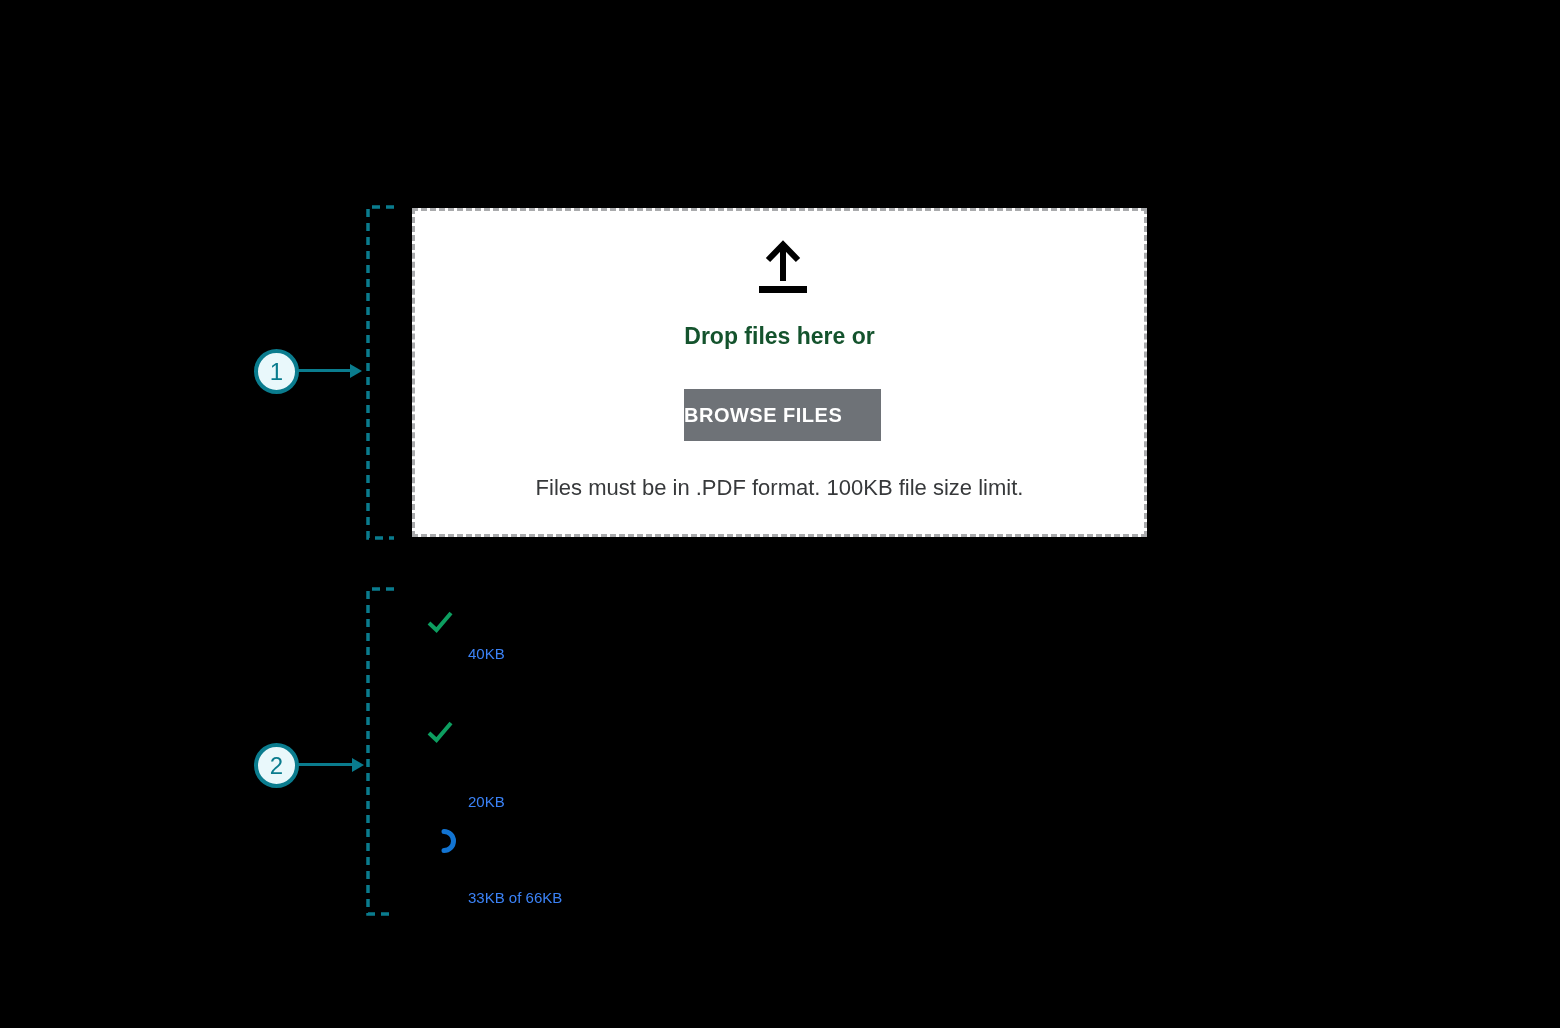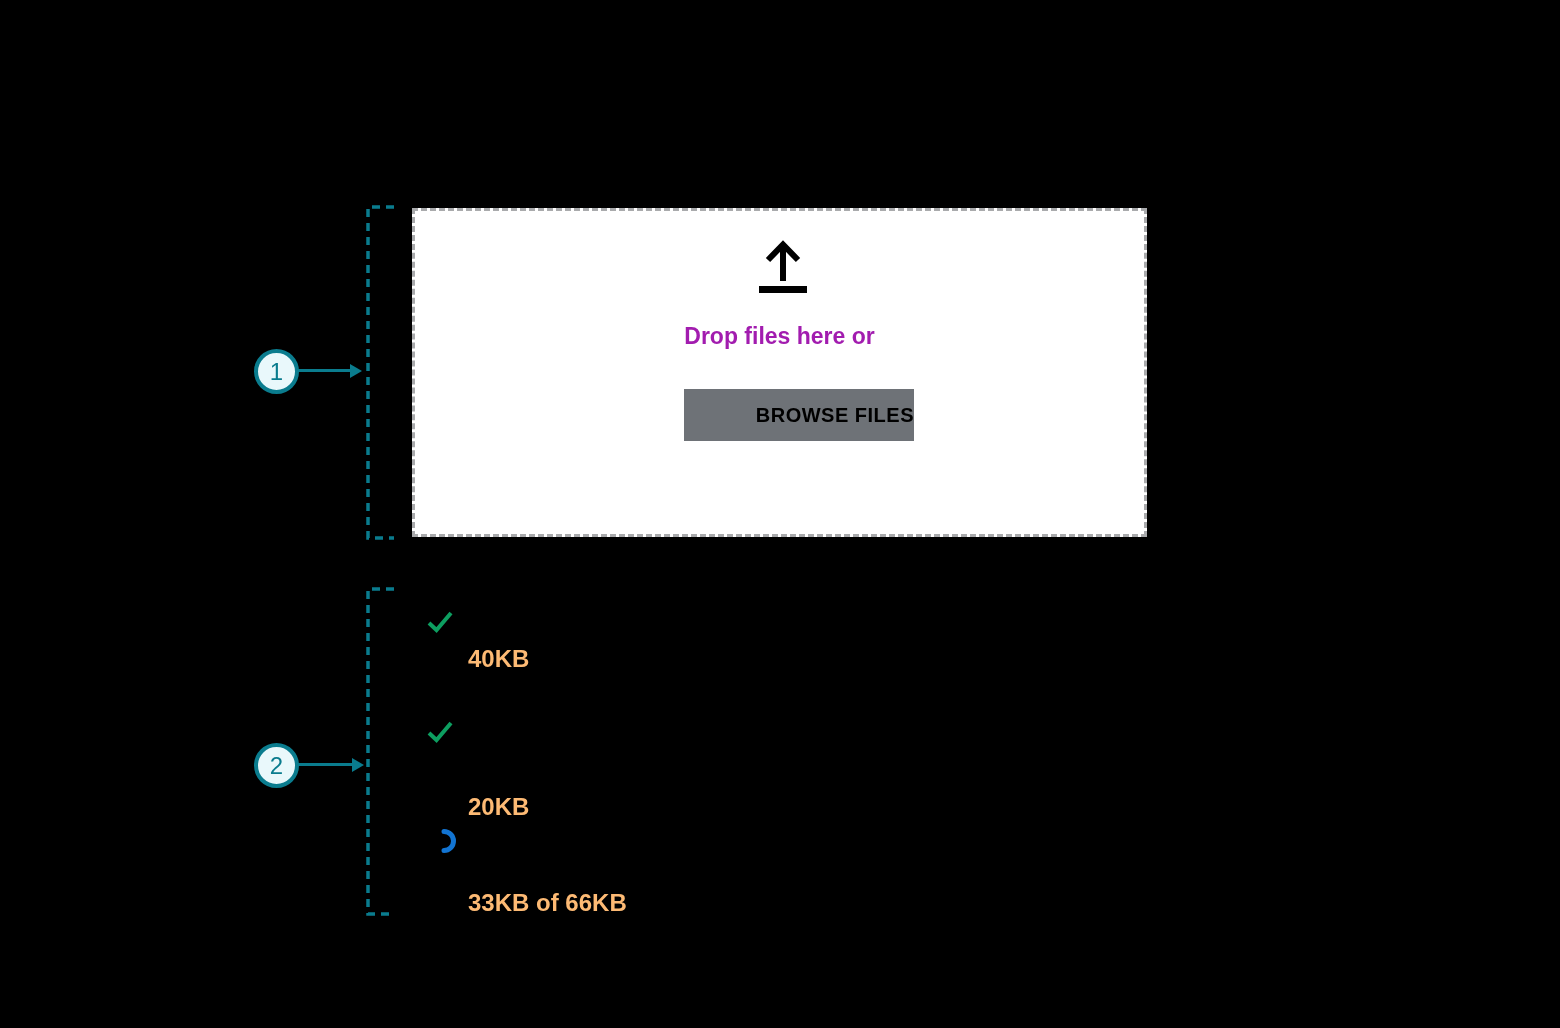--- a/index.html
+++ b/index.html
@@ -59,59 +59,59 @@
     position: absolute;
     left: 344px;
     top: 28px;
   }
   .dz-heading {
     position: absolute;
     left: 0;
     top: 112px;
     width: 100%;
     text-align: center;
-    color: #a21caf;
+    color: #14532d;
     font-size: 23px;
     font-weight: 700;
   }
   .browse-btn {
     position: absolute;
     left: 269px;
     top: 178px;
-    width: 230px;
+    width: 197px;
     height: 52px;
     background: #6E7277;
     border: none;
-    color: #000000;
+    color: #ffffff;
     font-family: "Liberation Sans", sans-serif;
     font-size: 20px;
     font-weight: 600;
     letter-spacing: 0.5px;
-    text-align: right;
+    text-align: left;
     line-height: 52px;
     padding: 0;
     cursor: pointer;
   }
   .dz-note {
     position: absolute;
     left: 0;
     top: 264px;
     width: 100%;
     text-align: center;
     color: #37393B;
     font-size: 22px;
     font-weight: 400;
   }
 
   
   .file-size-label {
     position: absolute;
-    color: #fdba74;
-    font-size: 24px;
-    font-weight: 700;
+    color: #3b82f6;
+    font-size: 15px;
+    font-weight: 400;
     white-space: nowrap;
   }
 </style>
 </head>
 <body>
 
 <div class="callout-badge" style="left:254px; top:349px;">
   <span>1</span>
 </div>
 <div class="arrow-shaft" style="left:298px; top:369px; width:52px;"></div>
@@ -121,20 +121,21 @@
 </svg>
 
 <div class="dropzone">
   <svg class="upload-icon" width="48" height="54" viewBox="0 0 48 54">
     <path d="M24 42 V8" fill="none" stroke="#000000" stroke-width="6"></path>
     <path d="M9 21 L24 5.5 L39 21" fill="none" stroke="#000000" stroke-width="6" stroke-linejoin="miter"></path>
     <rect x="0" y="47" width="48" height="7" fill="#000000"></rect>
   </svg>
   <div class="dz-heading">Drop files here or</div>
   <button class="browse-btn">BROWSE FILES</button>
+  <div class="dz-note">Files must be in .PDF format. 100KB file size limit.</div>
 </div>
 
 <div class="callout-badge" style="left:254px; top:743px;">
   <span>2</span>
 </div>
 <div class="arrow-shaft" style="left:298px; top:763px; width:54px;"></div>
 <div class="arrow-head" style="left:352px; top:758px;"></div>
 <svg class="bracket" style="left:364px; top:587px;" width="34" height="330" viewBox="0 0 34 330">
   <path d="M30 2 H4 V327 H30" fill="none" stroke="#0A7C8E" stroke-width="3.5" stroke-dasharray="8 6"></path>
 </svg>

